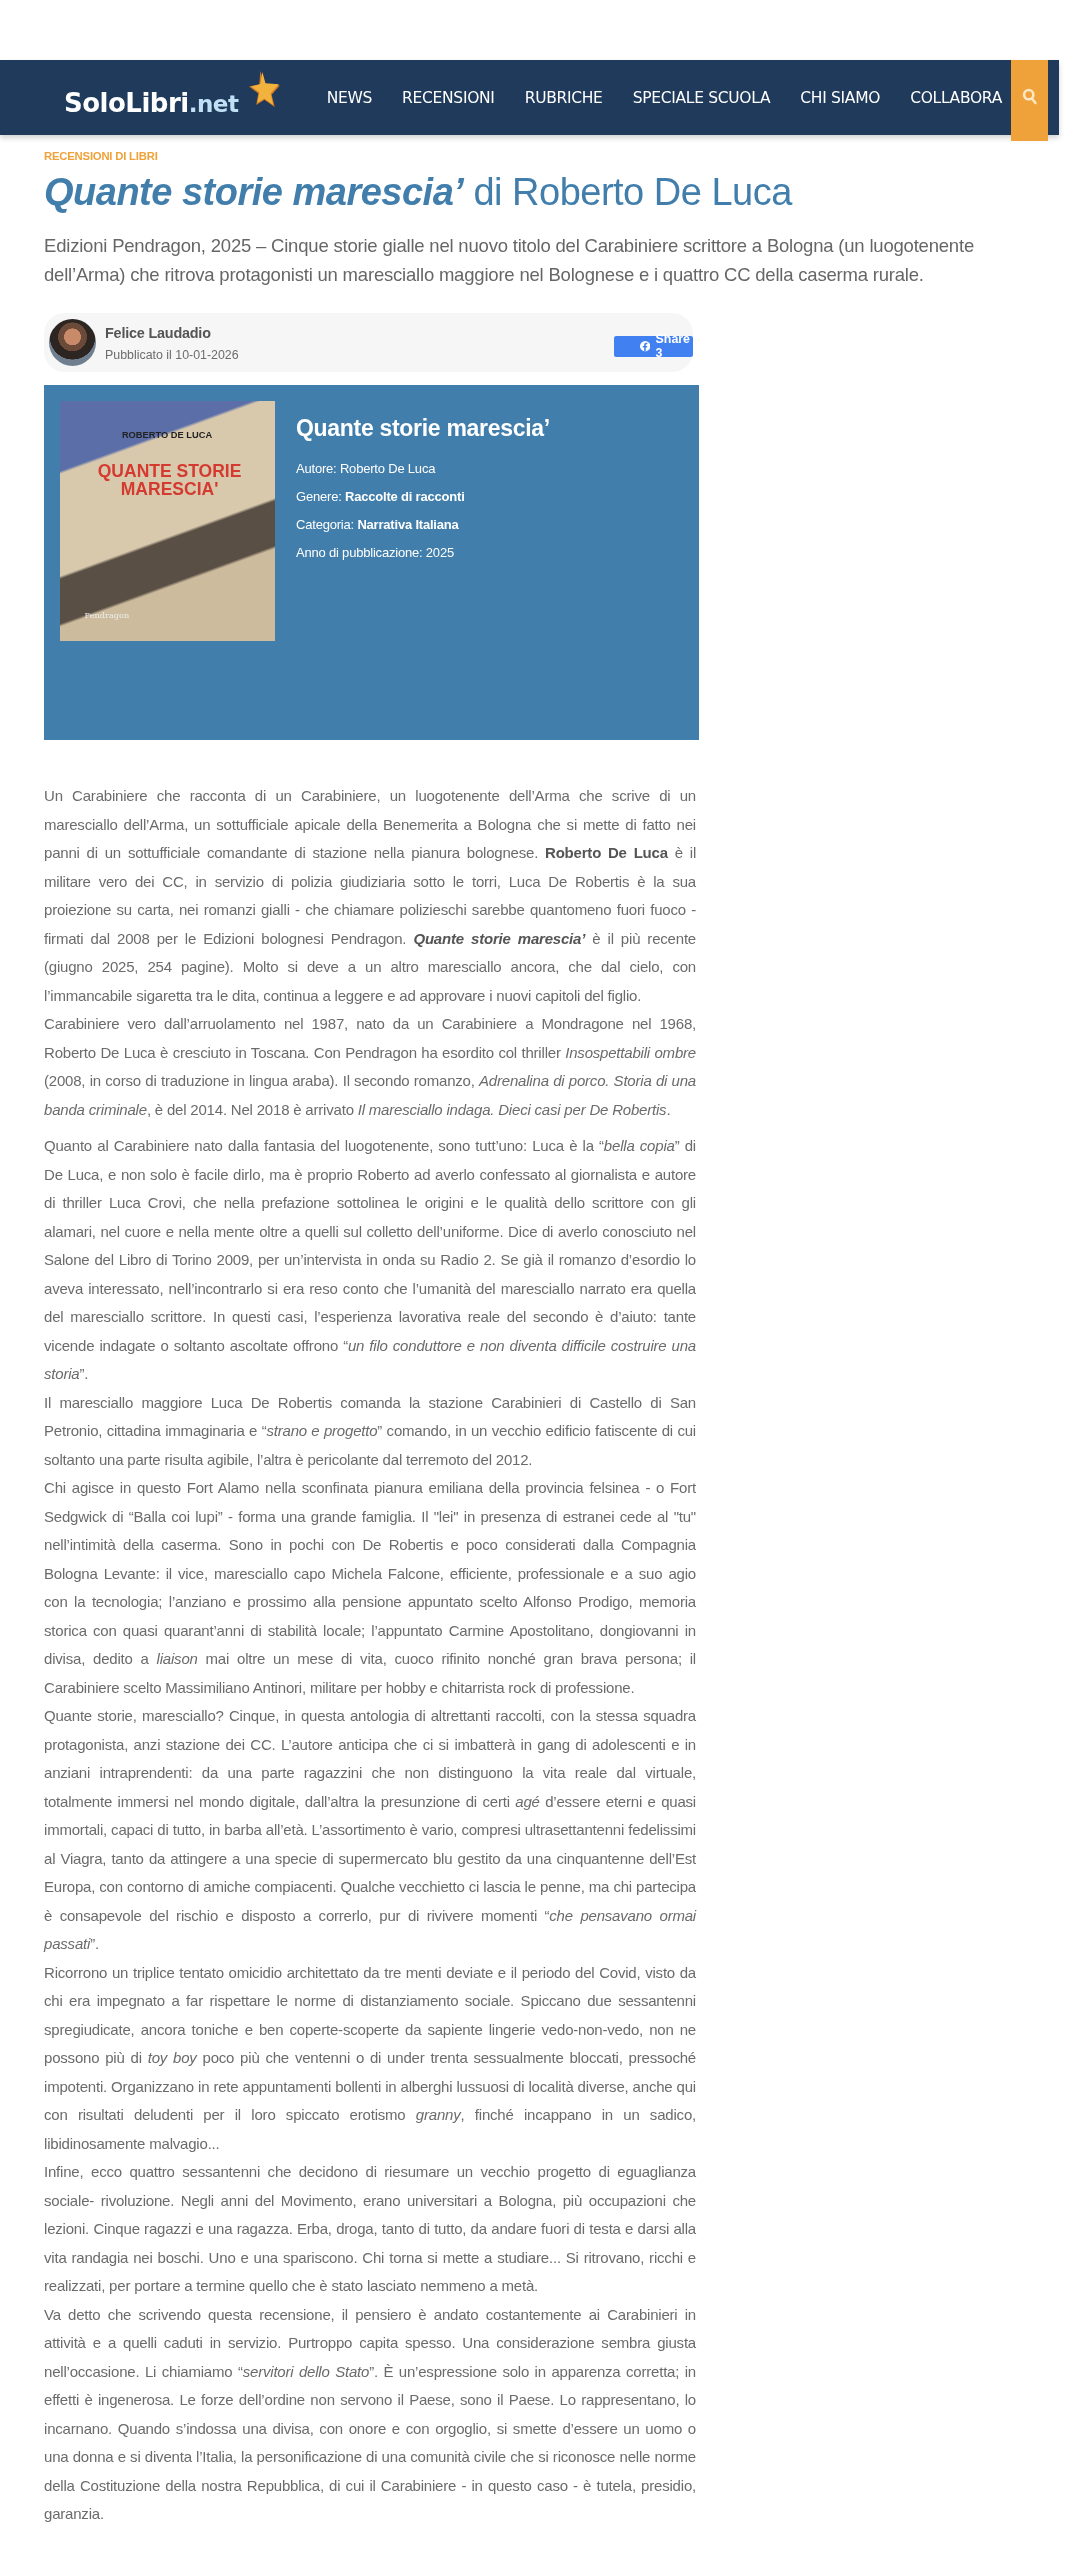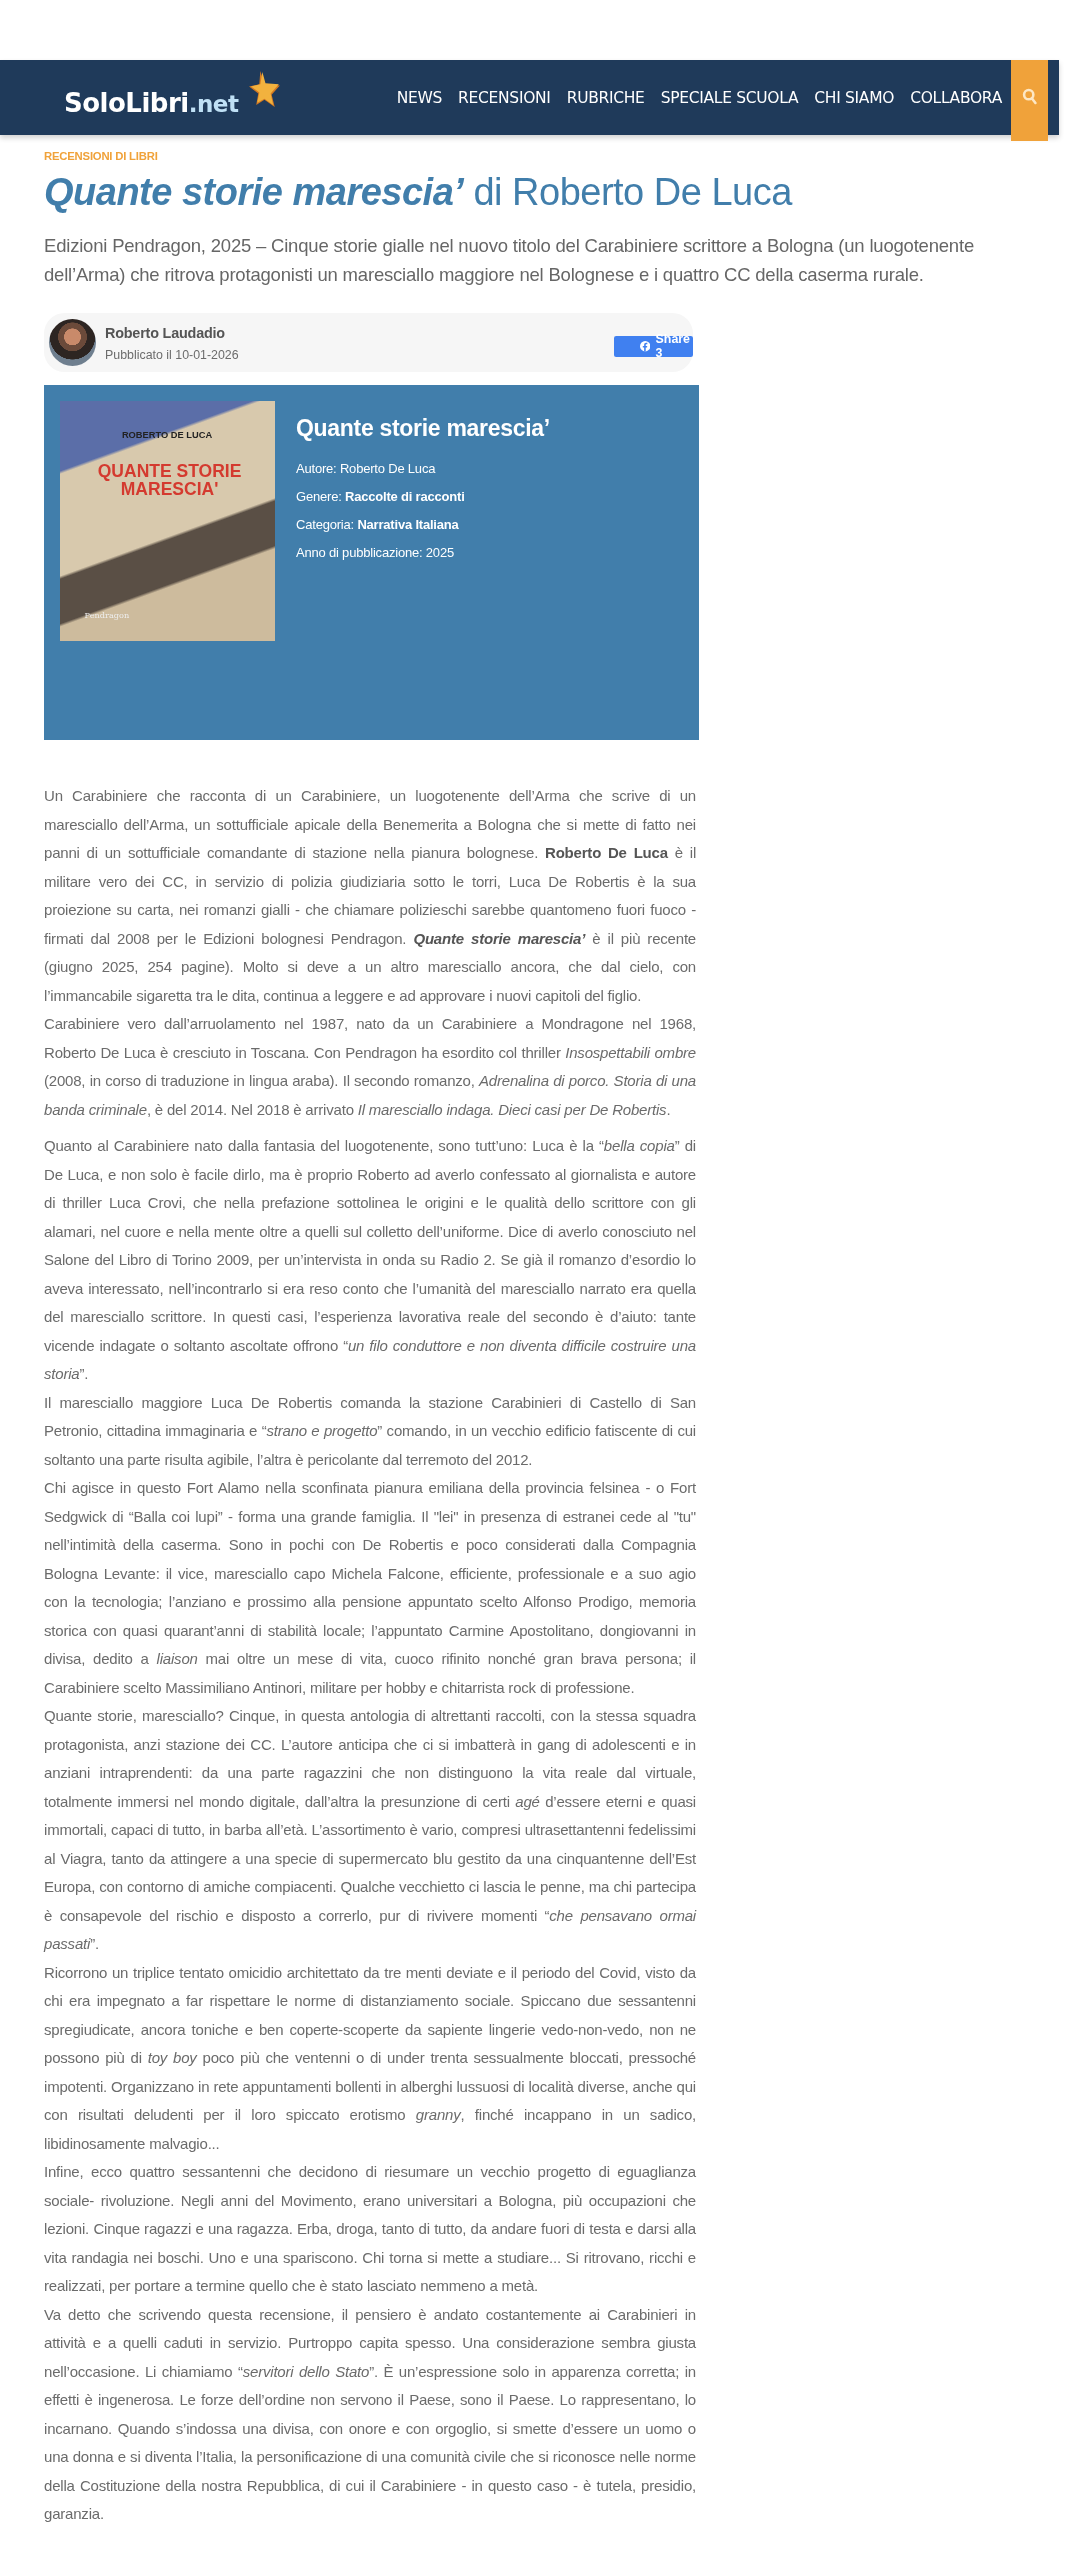--- a/index.html
+++ b/index.html
@@ -5,21 +5,21 @@
   * { box-sizing: border-box; margin: 0; padding: 0; }
   html, body { width: 1092px; background: #ffffff; }
   body { font-family: "Liberation Sans", "DejaVu Sans", sans-serif; color: #5a5a5a; position: relative; height: 2941px; overflow: hidden; }
 
   
   .site-header { position: absolute; left: 0; top: 60px; width: 1059px; height: 75px; background: #1f3a5a; box-shadow: 0 3.1px 5.2px rgba(0,0,0,0.18); }
   .logo { position: absolute; left: 64px; top: 11.3px; height: 52px; width: 216px; }
   .logo-text { position: absolute; left: 0; top: 17px; font-family: "DejaVu Sans", sans-serif; font-weight: bold; font-size: 26px; letter-spacing: -0.5px; color: #ffffff; white-space: nowrap; }
   .logo-text .net { color: #bfe0f5; font-size: 23px; }
   .logo-star { position: absolute; left: 185px; top: 0; width: 35px; height: 37px; }
-  .main-nav { position: absolute; right: 57px; top: 0; height: 75px; display: flex; align-items: center; gap: 16px; }
+  .main-nav { position: absolute; right: 57px; top: 0; height: 75px; display: flex; align-items: center; gap: 30px; }
   .nav-item { color: #ffffff; font-size: 15.5px; font-family: "DejaVu Sans", sans-serif; text-transform: uppercase; letter-spacing: -0.3px; text-decoration: none; cursor: pointer; }
   .search-tab { position: absolute; left: 1011px; top: 60px; width: 37px; height: 81px; background: #f0a23a; display: flex; align-items: center; justify-content: center; cursor: pointer; }
   .search-tab svg { margin-top: -7.2px; }
 
   
   .kicker { position: absolute; left: 44px; top: 150px; font-size: 11.3px; font-weight: bold; color: #f0a23a; letter-spacing: -0.2px; text-transform: uppercase; }
   .page-title { position: absolute; left: 44px; top: 170px; font-size: 38px; color: #417eab; font-weight: normal; white-space: nowrap; letter-spacing: -0.5px; line-height: 1.2; }
   .page-title .book { font-weight: bold; font-style: italic; }
   .subtitle { position: absolute; left: 44px; top: 231px; width: 979px; font-size: 18.5px; line-height: 29px; color: #666666; letter-spacing: -0.2px; }
 
@@ -74,21 +74,21 @@
     <line x1="19" y1="20" x2="26" y2="29" stroke="#fde7c4" stroke-width="5" stroke-linecap="round"></line>
   </svg>
 </div>
 
 <div class="kicker">RECENSIONI DI LIBRI</div>
 <h1 class="page-title"><span class="book">Quante storie marescia’</span><span> di Roberto De Luca</span></h1>
 <p class="subtitle">Edizioni Pendragon, 2025 – Cinque storie gialle nel nuovo titolo del Carabiniere scrittore a Bologna (un luogotenente dell’Arma) che ritrova protagonisti un maresciallo maggiore nel Bolognese e i quattro CC della caserma rurale.</p>
 
 <div class="author-card">
   <div class="avatar"></div>
-  <div class="author-name">Roberto Laudadio</div>
+  <div class="author-name">Felice Laudadio</div>
   <div class="pub-date">Pubblicato il 10-01-2026</div>
   <div class="share-btn">
     <svg width="12.4" height="12.4" viewBox="0 0 24 24">
       <circle cx="12" cy="12" r="12" fill="#ffffff"></circle>
       <path d="M13.3 24V14.8h3l.5-3.5h-3.5V9.1c0-1 .3-1.7 1.8-1.7h1.9V4.3c-.3 0-1.5-.2-2.8-.2-2.8 0-4.6 1.7-4.6 4.8v2.5H6.5v3.5h3.1V24z" fill="#4080f0"></path>
     </svg>
     <span>Share 3</span>
   </div>
 </div>
 

